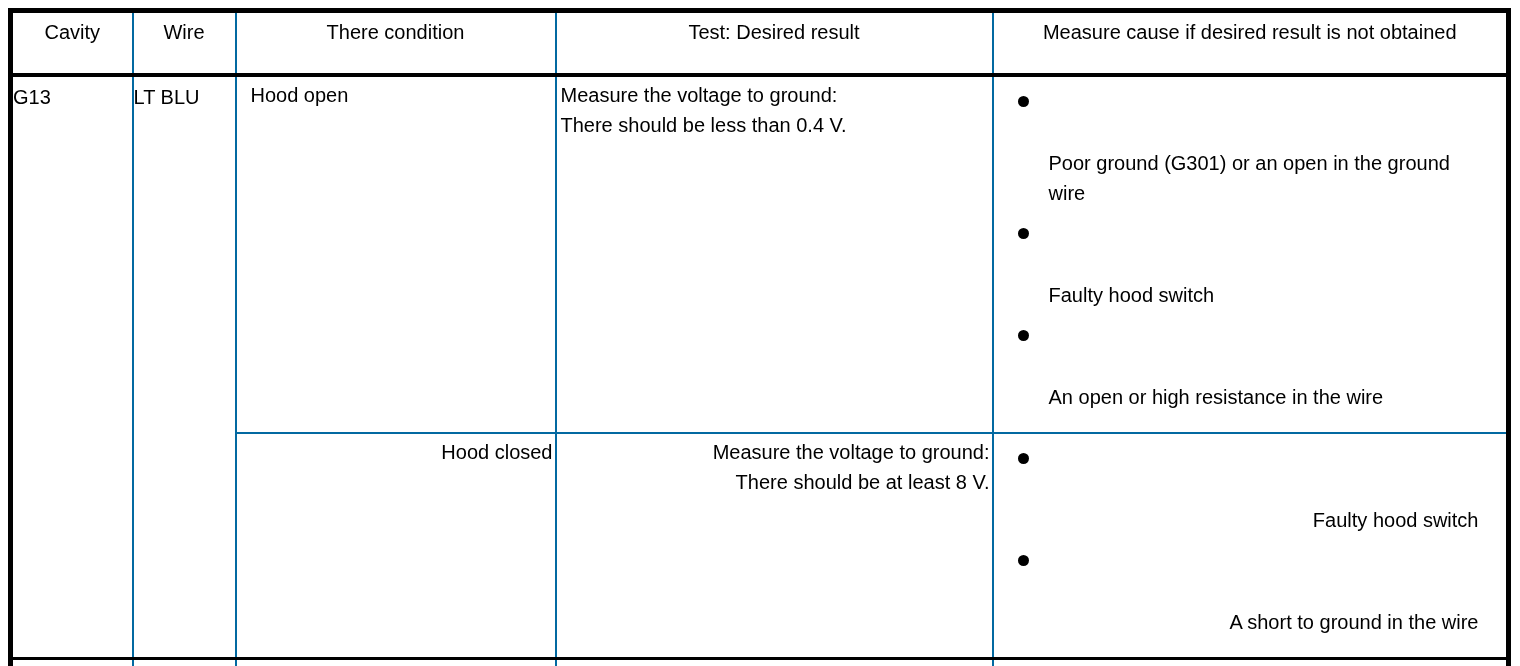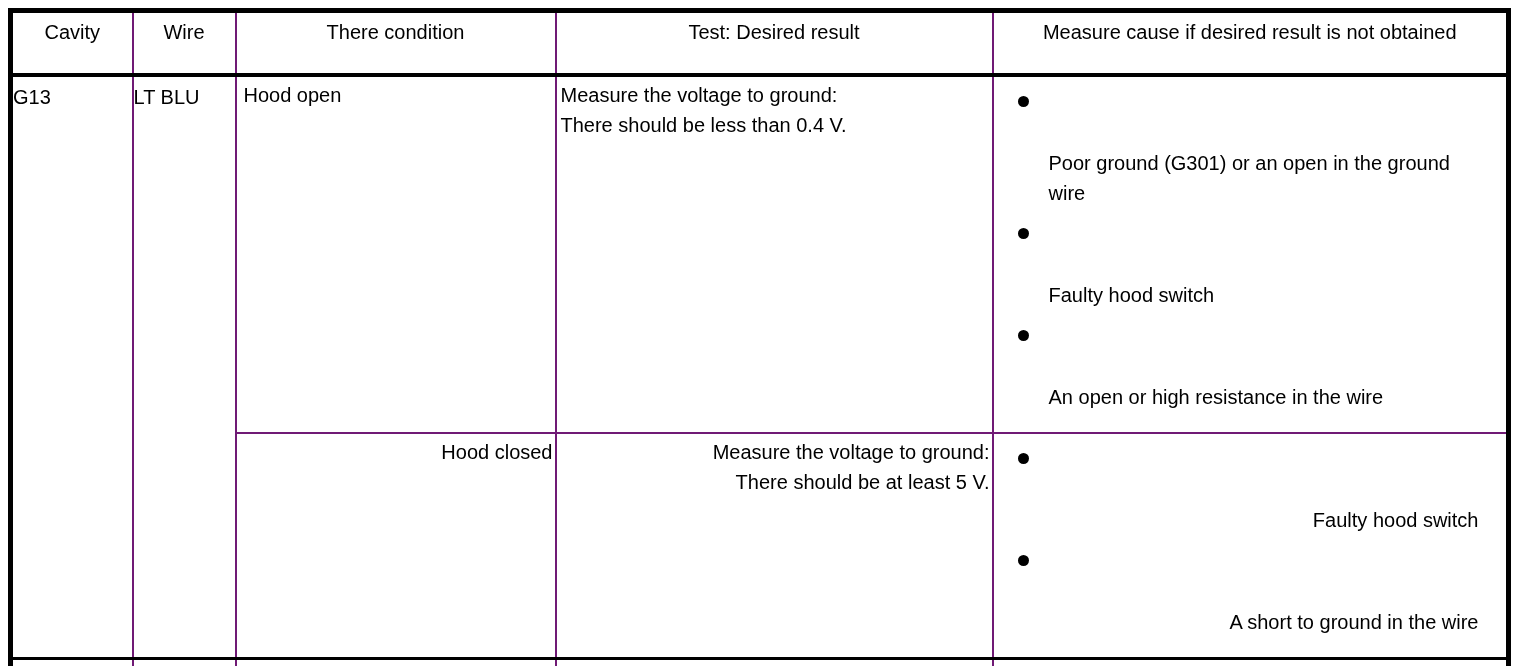--- a/index.html
+++ b/index.html
@@ -25,21 +25,21 @@
     table-layout: fixed;
     border: 5px solid #000;
   }
   col.c-cavity { width: 122px; }
   col.c-wire { width: 103px; }
   col.c-cond { width: 320px; }
   col.c-result { width: 437px; }
   col.c-cause { width: 516px; }
 
   th, td {
-    border: 2px solid #701a75;
+    border: 2px solid #0369a1;
     vertical-align: top;
     padding: 0;
     font-size: 20px;
     line-height: 30px;
     font-weight: normal;
   }
   thead tr { height: 64px; }
   thead th {
     border-bottom: 4px solid #000;
     text-align: center;
@@ -52,21 +52,21 @@
   tr.row-closed { height: 192px; text-align: right; }
   tr.row-q4 { height: 60px; }
   tr.row-closed > td { border-top: 2px solid #000; }
   tr.row-q4 > td { border-top: 3px solid #000; }
 
   td.cell-center {
     text-align: left;
     padding-top: 5px;
   }
   td.cell-cond {
-    padding: 3px 2px 0 7px;
+    padding: 3px 2px 0 14px;
   }
   td.cell-result {
     padding: 3px 2px 9px 4px;
   }
   td.cell-causes {
     padding: 10px 4px 0 0;
   }
   td.cell-cause-plain {
     padding: 2px 2px 0 4px;
   }
@@ -149,21 +149,21 @@
             <div class="cause-gap"></div>
             <div class="cause-text">An open or high resistance in the wire</div>
           </div>
         </td>
       </tr>
 
       <tr class="row-closed">
         <td class="cell-cond">Hood closed</td>
         <td class="cell-result">
           <div>Measure the voltage to ground:</div>
-          <div>There should be at least 5 V.</div>
+          <div>There should be at least 8 V.</div>
         </td>
         <td class="cell-causes">
           <div class="cause-item">
             <div class="bullet-line">
                 <span class="bullet-dot"></span>
               </div>
             <div class="cause-gap"></div>
             <div class="cause-text">Faulty hood switch</div>
           </div>
           <div class="cause-item">

